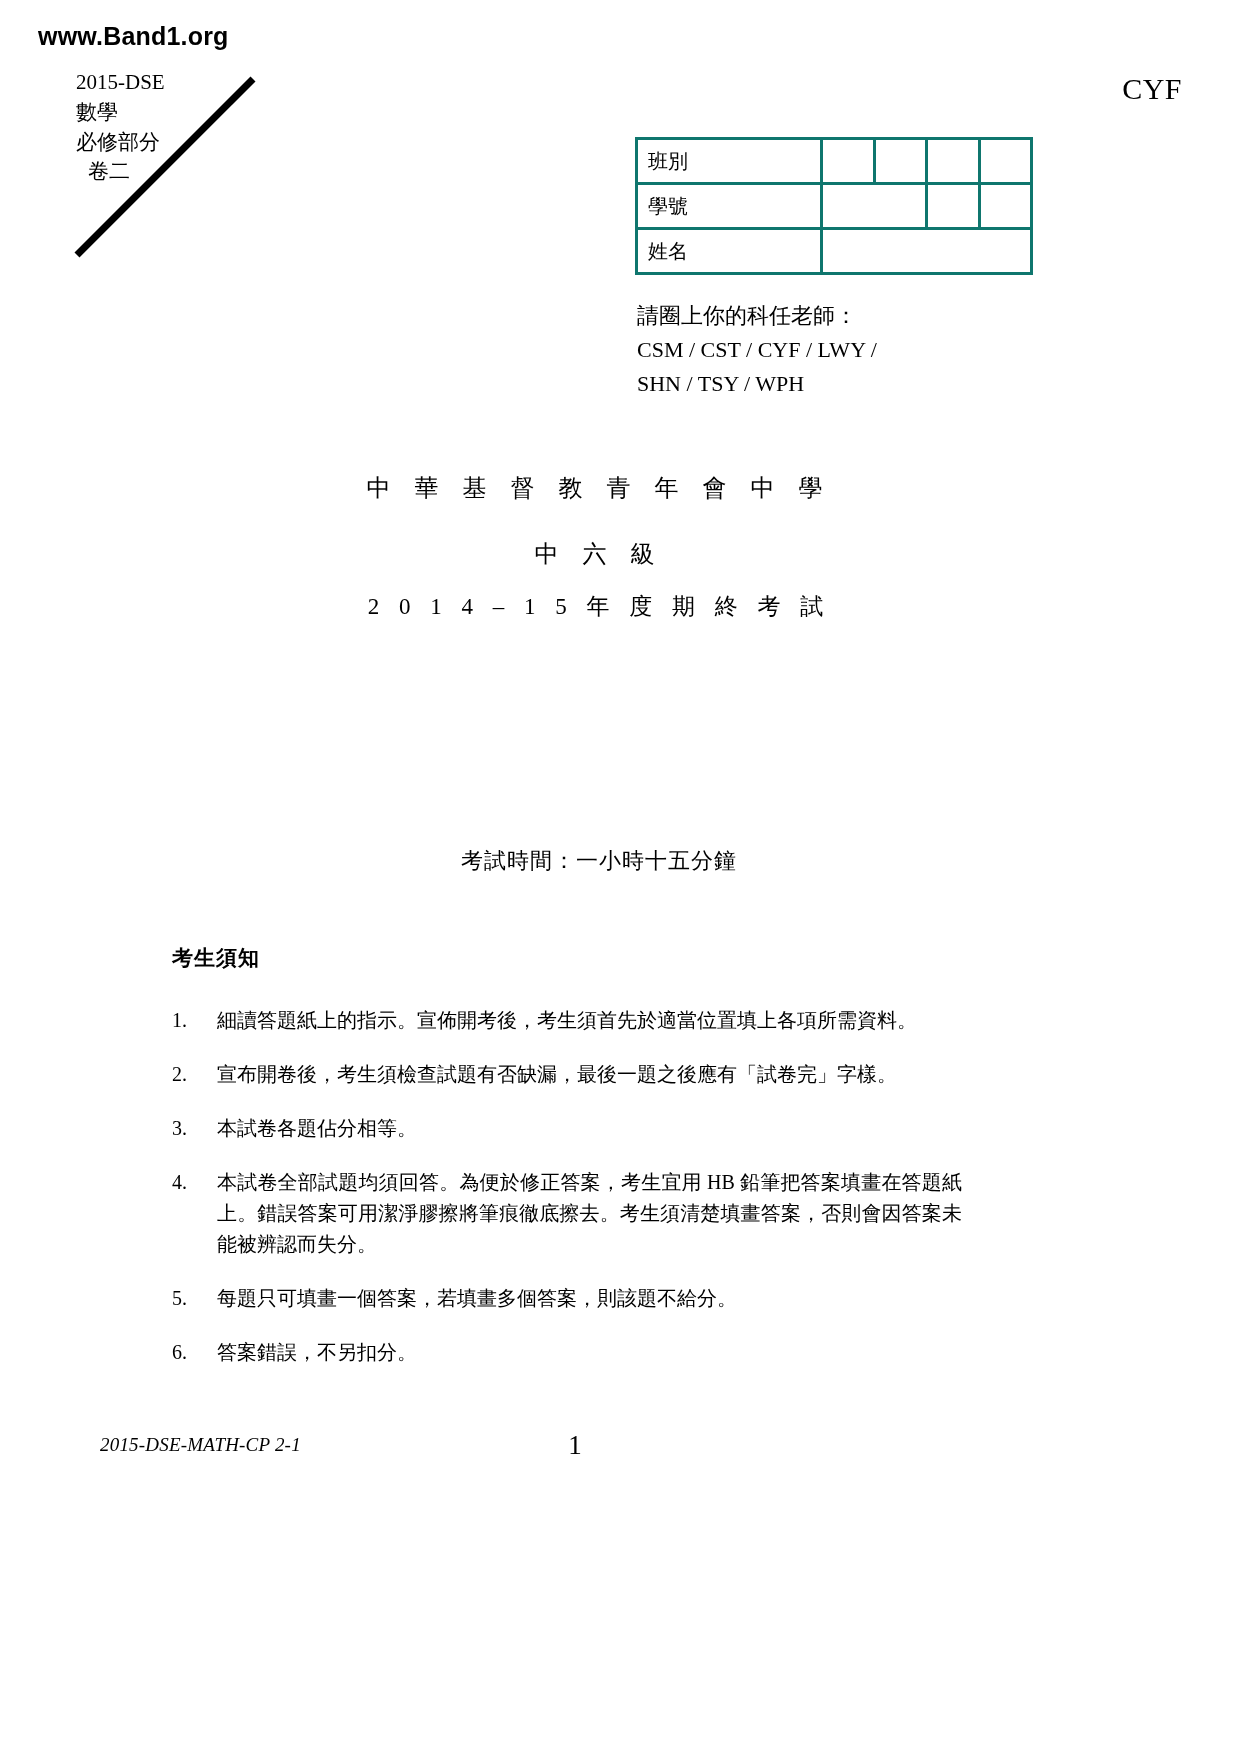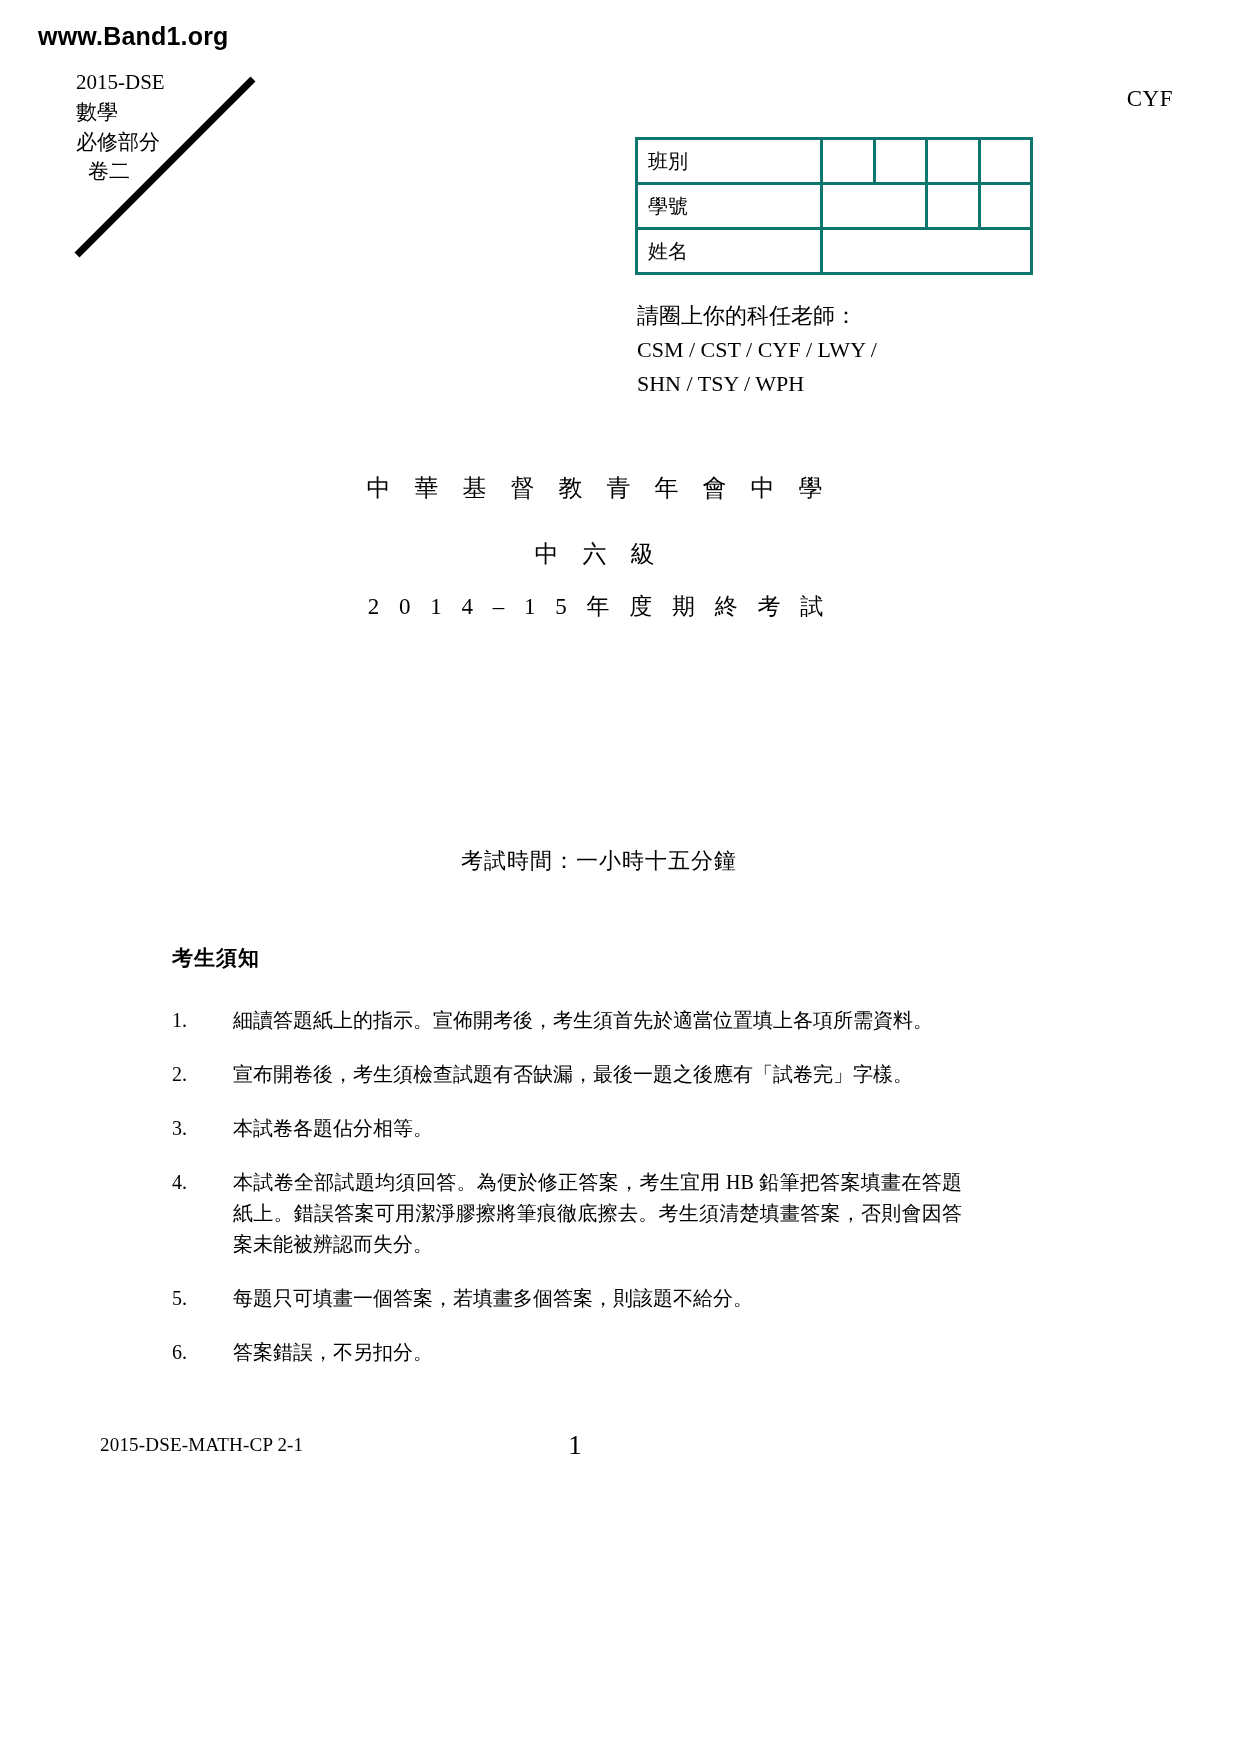--- a/index.html
+++ b/index.html
@@ -52,25 +52,24 @@
     position: absolute;
     left: 70px;
     top: 72px;
     width: 190px;
     height: 190px;
   }
 
   
   .teacher-code {
     position: absolute;
-    right: 67px;
+    right: 58px;
     top: 72px;
-    font-size: 23px;
+    font-size: 30px;
     letter-spacing: 0.5px;
-    margin-top: 14px;
   }
 
   
   .info-table {
     position: absolute;
     left: 635px;
     top: 137px;
     width: 398px;
     border-collapse: collapse;
     table-layout: fixed;
@@ -160,30 +159,30 @@
     line-height: 1.55;
   }
   .notice-num {
     width: 45px;
     flex: 0 0 45px;
     font-family: "Liberation Serif", serif;
   }
   .notice-text {
     flex: 1 1 auto;
     text-align: justify;
-    margin-left: 16px;
   }
 
   
   .footer-code {
     position: absolute;
     left: 100px;
     top: 1434px;
     font-size: 19px;
     letter-spacing: 0.2px;
+    font-style: italic;
   }
   .page-number {
     position: absolute;
     left: 0;
     width: 1150px;
     text-align: center;
     top: 1430px;
     font-size: 27px;
   }
 </style>

